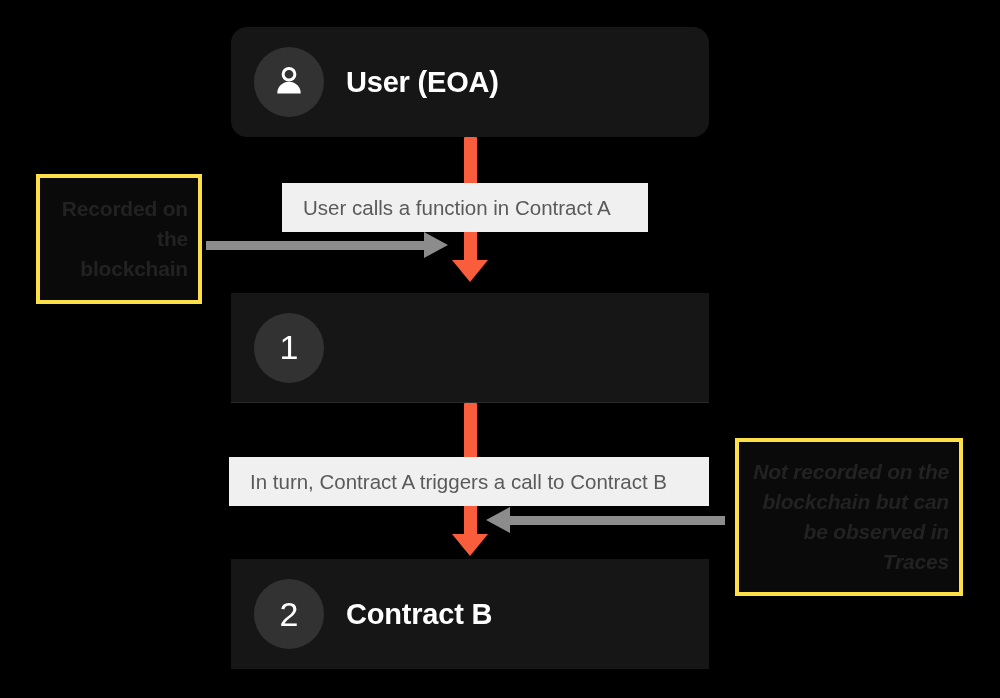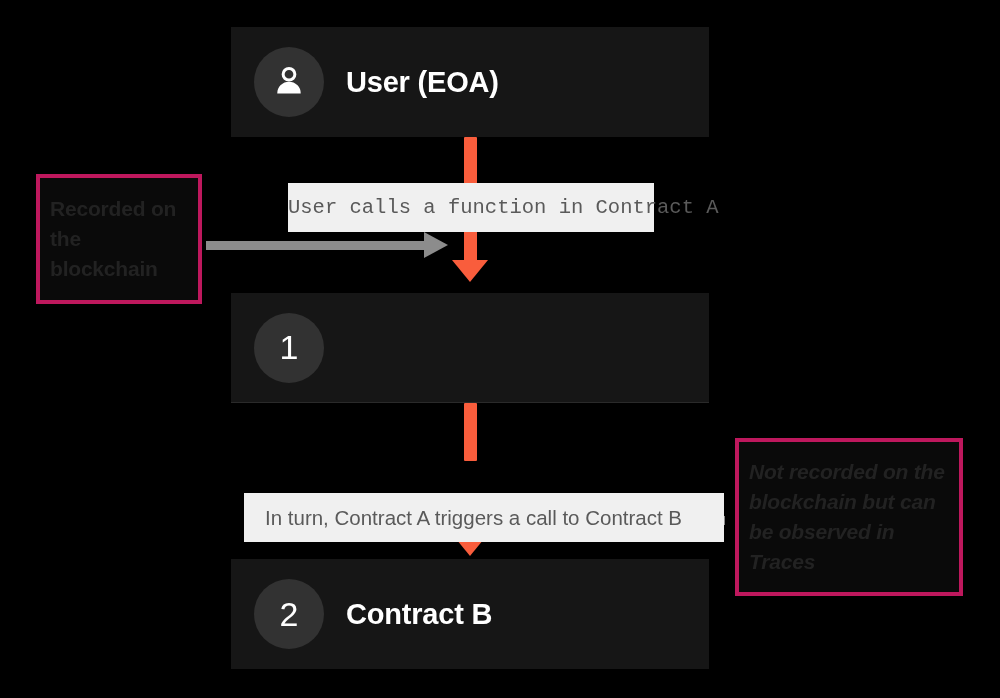--- a/index.html
+++ b/index.html
@@ -27,21 +27,21 @@
     left: 231px;
     width: 478px;
     height: 110px;
     background: #161616;
     display: flex;
     align-items: center;
     box-sizing: border-box;
     padding-left: 23px;
     z-index: 4;
   }
-  #node-user    { top: 27px; }
+  #node-user    { top: 27px; border-radius: 16px; }
   #node-a       { top: 293px; border-bottom: 1px solid #2a2a2a; }
   #node-b       { top: 559px; }
 
   .node-badge {
     width: 70px;
     height: 70px;
     border-radius: 50%;
     background: #323232;
     flex: 0 0 70px;
     display: flex;
@@ -70,33 +70,32 @@
     color: #5a5a5a;
     font-size: 20.5px;
     font-weight: 400;
     display: flex;
     align-items: center;
     box-sizing: border-box;
     z-index: 6;
     white-space: nowrap;
   }
   #msg-1 {
-    left: 288px;
+    left: 282px;
     top: 183px;
     width: 366px;
     height: 49px;
-    font-family: Liberation Mono, monospace;
+    padding-left: 21px;
   }
   #msg-2 {
-    left: 244px;
+    left: 229px;
     top: 457px;
     width: 480px;
     height: 49px;
     padding-left: 21px;
-    margin-top: 36px;
   }
 
   
   .red-seg {
     position: absolute;
     left: 464px;
     width: 13px;
     background: #f95d3c;
     border-radius: 1px;
     z-index: 3;
@@ -145,26 +144,26 @@
     left: 486px; top: 507px;
     border-top: 13.5px solid transparent;
     border-bottom: 13.5px solid transparent;
     border-right: 24px solid #8c8c8c;
   }
 
   
   .note {
     position: absolute;
     background: #0a0a0a;
-    border: 4px solid #be185d;
+    border: 4px solid #fde047;
     box-sizing: border-box;
     display: flex;
     align-items: center;
     justify-content: center;
-    text-align: left;
+    text-align: right;
     color: #222222;
     font-size: 21px;
     font-weight: 700;
     line-height: 1.42;
     letter-spacing: -0.2px;
     z-index: 5;
     padding: 6px 10px;
   }
   #note-left {
     left: 36px;

